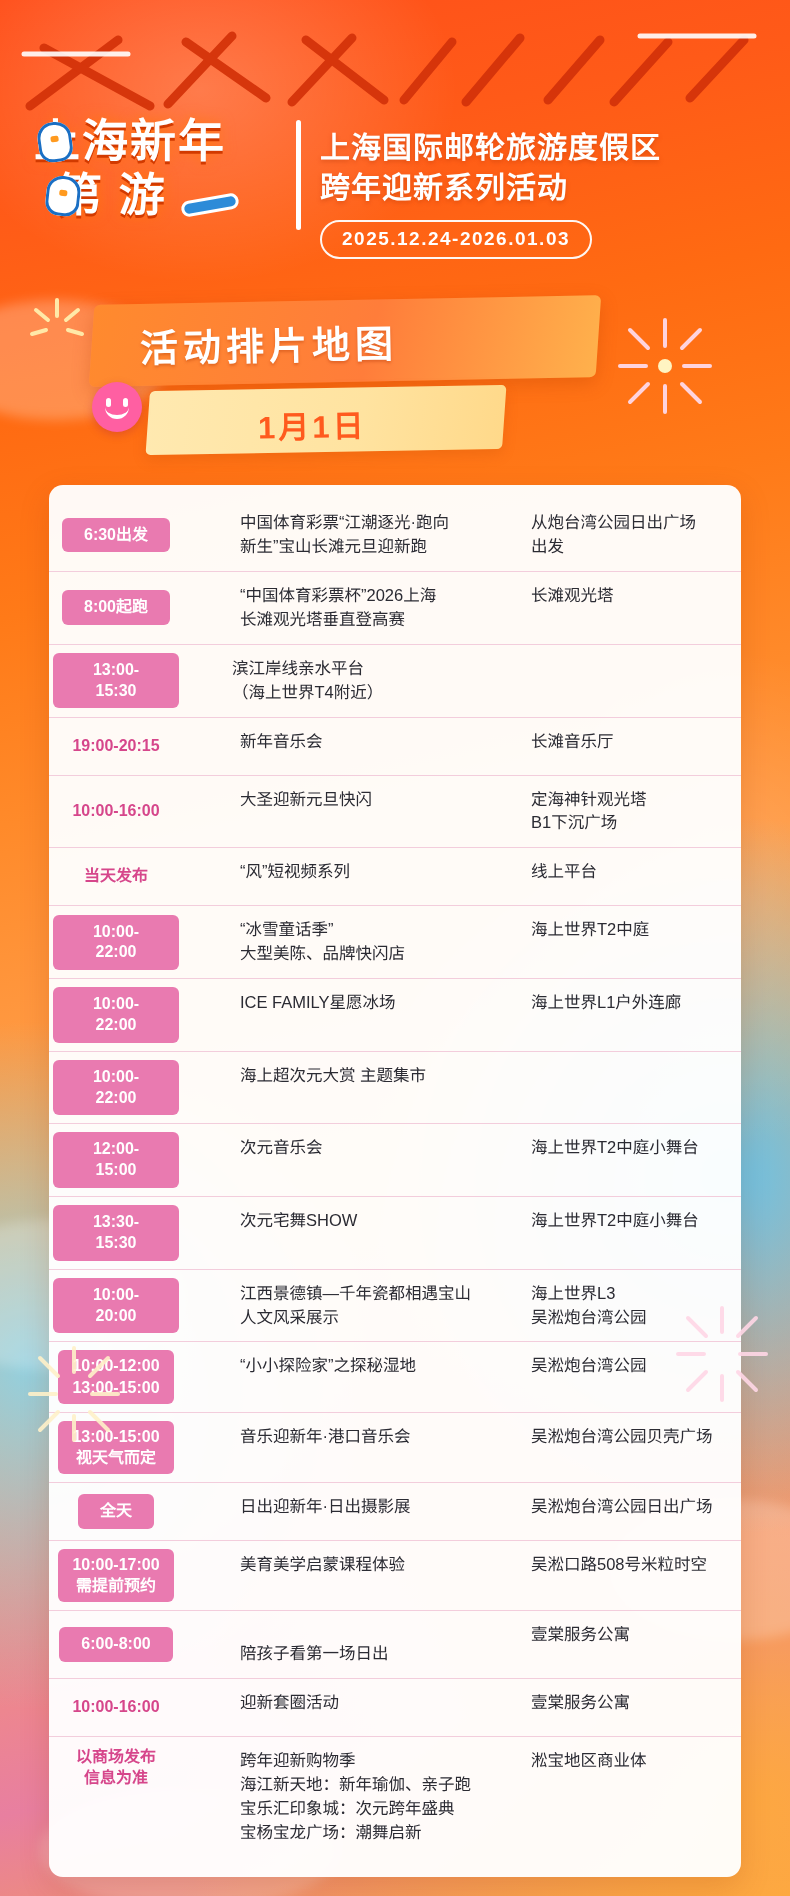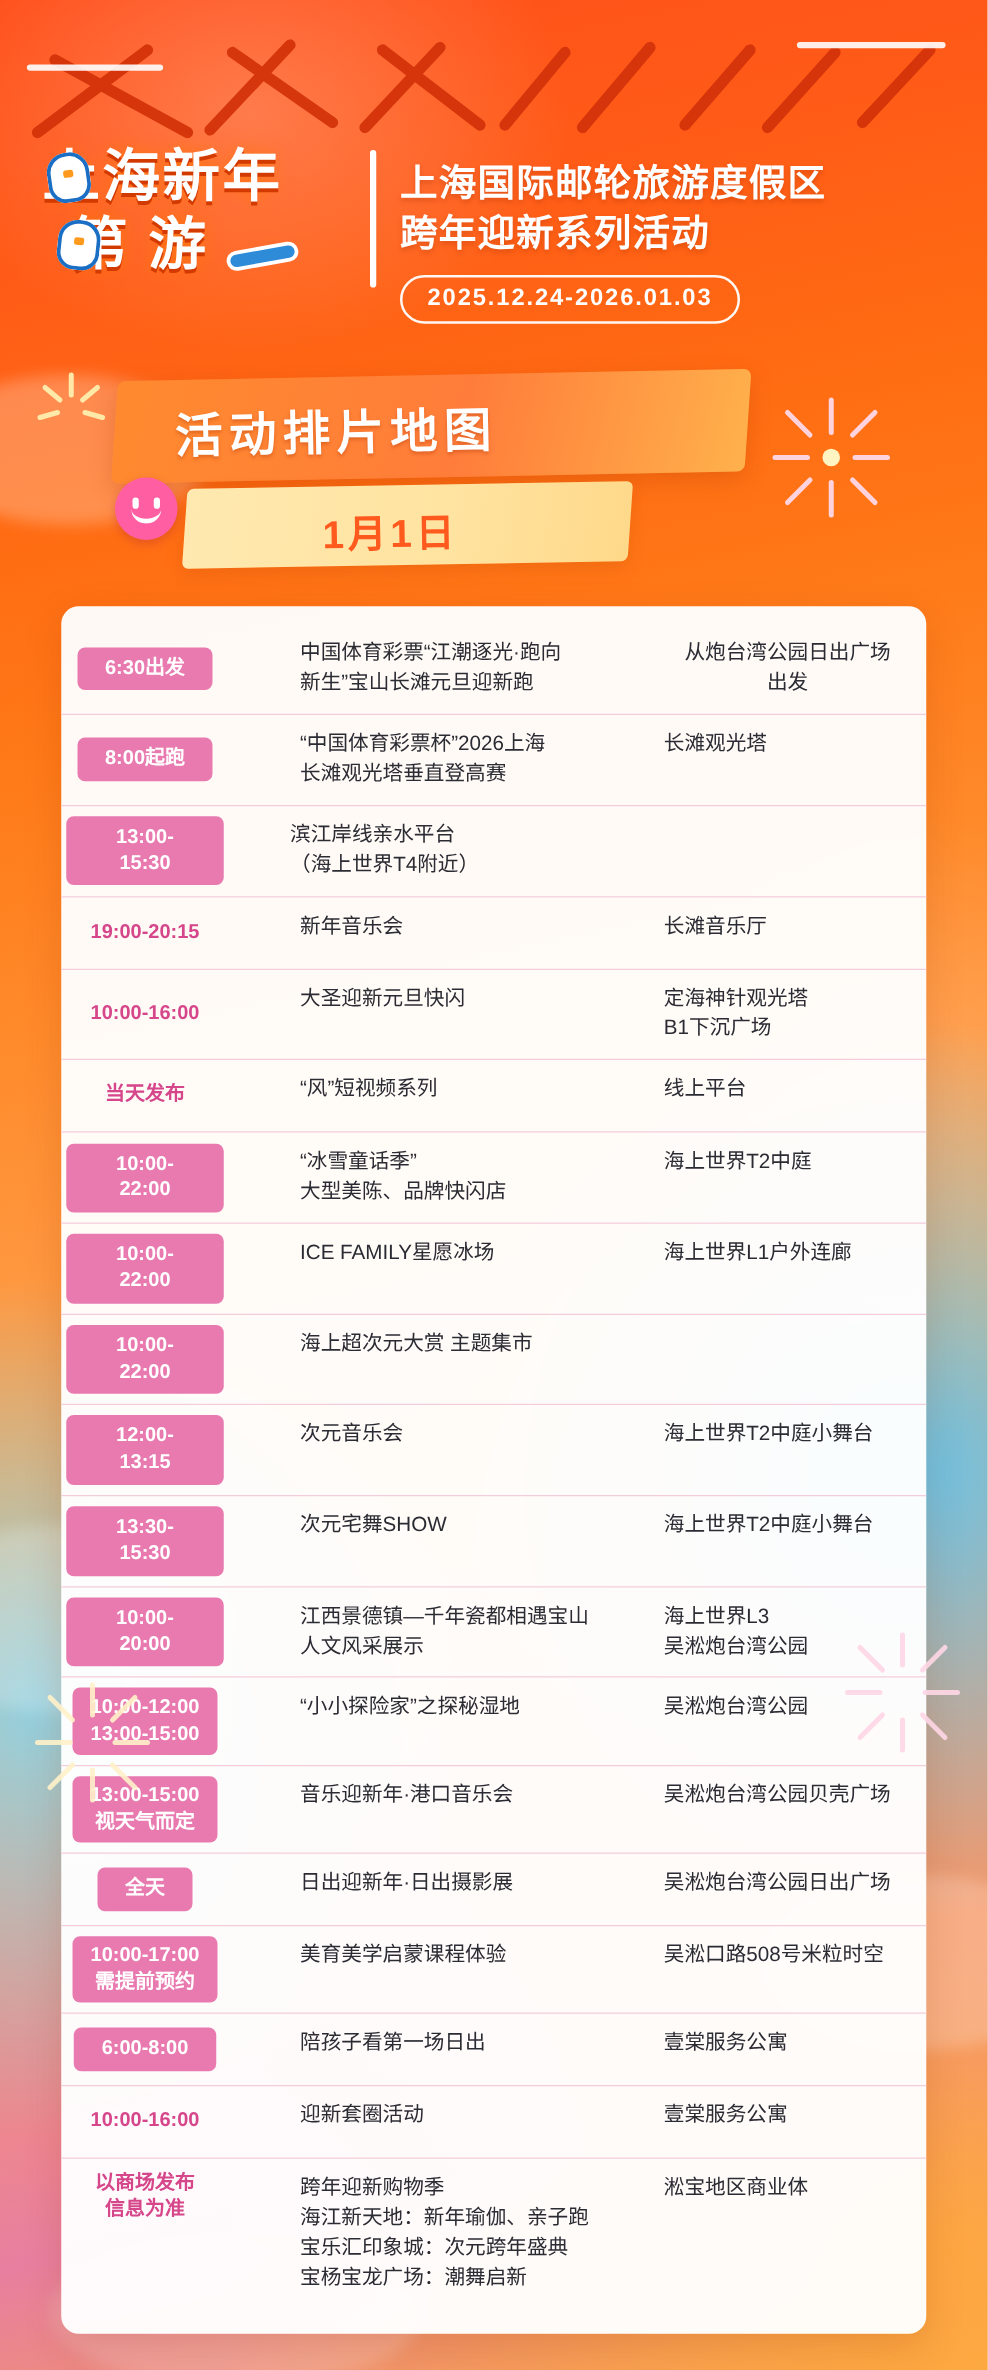--- a/index.html
+++ b/index.html
@@ -322,21 +322,21 @@
 
   <div class="row">
     <div class="cell-time badge-wrap">
       <span class="time-badge">6:30出发</span>
     </div>
     <div class="cell-name multi">
         <div style="white-space: pre-line;">中国体育彩票“江潮逐光·跑向
 新生”宝山长滩元旦迎新跑</div>
       </div>
     <div class="cell-place multi">
-        <div style="white-space: pre-line; text-align: center;">从炮台湾公园日出广场
+        <div style="white-space: pre-line;">从炮台湾公园日出广场
 出发</div>
       </div>
   </div>
 
   <div class="row">
     <div class="cell-time badge-wrap">
       <span class="time-badge">8:00起跑</span>
     </div>
     <div class="cell-name multi">
         <div style="white-space: pre-line;">“中国体育彩票杯”2026上海
@@ -417,21 +417,21 @@
     <div class="cell-time badge-wrap">
       <span class="time-badge">10:00-22:00</span>
     </div>
     <div class="cell-name multi">
         <div style="white-space: pre-line;">海上超次元大赏 主题集市</div>
       </div>
   </div>
 
   <div class="row">
     <div class="cell-time badge-wrap">
-      <span class="time-badge">12:00-13:15</span>
+      <span class="time-badge">12:00-15:00</span>
     </div>
     <div class="cell-name multi">
         <div style="white-space: pre-line;">次元音乐会</div>
       </div>
     <div class="cell-place multi">
         <div style="white-space: pre-line;">海上世界T2中庭小舞台</div>
       </div>
   </div>
 
   <div class="row">
@@ -509,21 +509,21 @@
     <div class="cell-place multi">
         <div style="white-space: pre-line;">吴淞口路508号米粒时空</div>
       </div>
   </div>
 
   <div class="row">
     <div class="cell-time badge-wrap">
       <span class="time-badge">6:00-8:00</span>
     </div>
     <div class="cell-name multi">
-        <div style="white-space: pre-line;">陪孩子看第一场日出</div>
+        <div style="white-space: pre-line; margin-top: 19px;">陪孩子看第一场日出</div>
       </div>
     <div class="cell-place multi">
         <div style="white-space: pre-line;">壹棠服务公寓</div>
       </div>
   </div>
 
   <div class="row">
     <div class="cell-time">10:00-16:00</div>
     <div class="cell-name multi">
         <div style="white-space: pre-line;">迎新套圈活动</div>

